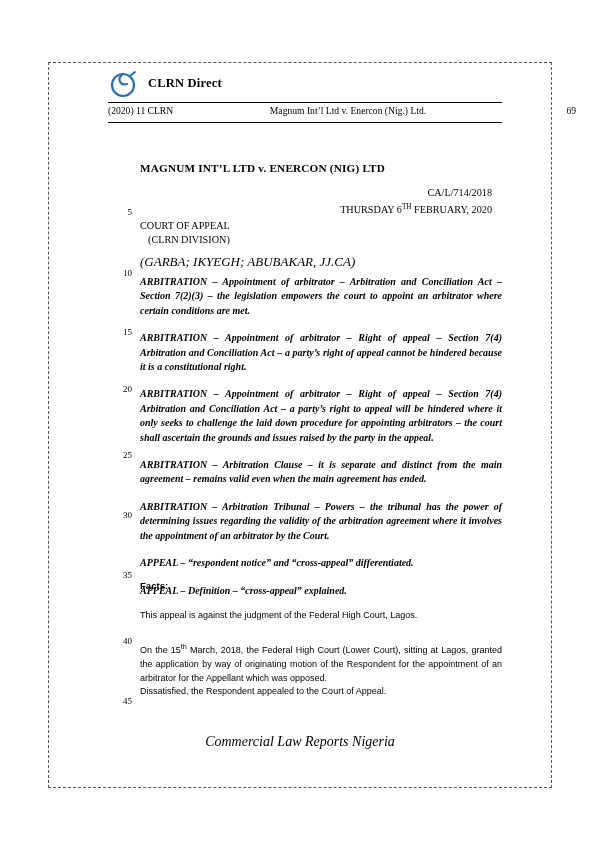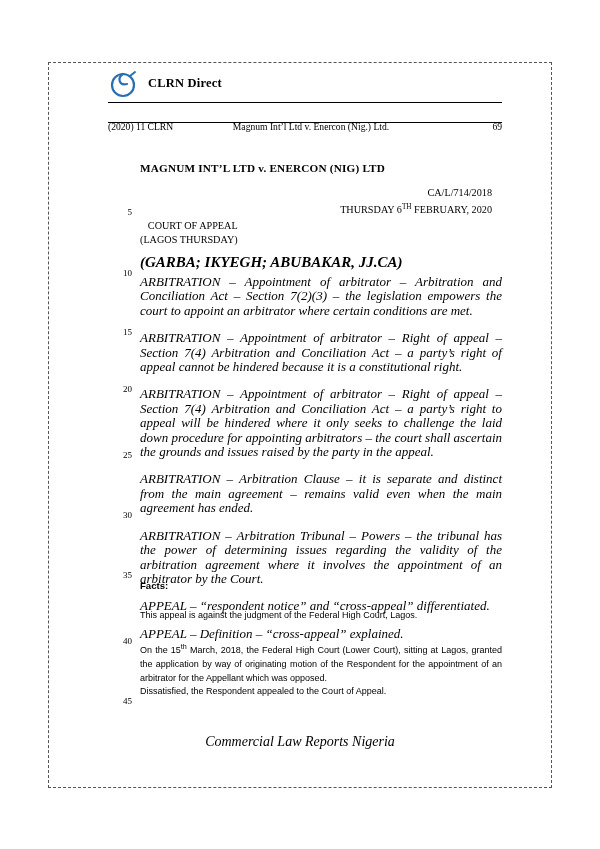--- a/index.html
+++ b/index.html
@@ -59,26 +59,25 @@
     width: 394px;
     border-top: 1px solid #000;
   }
   .rule-top { top: 40px; }
   .rule-bottom { top: 60px; }
 
   .header-row {
     position: absolute;
     left: 50px;
     top: 43px;
-    width: 394px;
+    width: 468px;
     display: flex;
     justify-content: space-between;
     font-size: 9.6px;
     font-family: "Liberation Serif", serif;
-    margin-top: 16px;
   }
   .header-center {
     position: absolute;
     left: 0;
     right: 0;
     text-align: center;
     font-size: 9.6px;
     padding-left: 12px;
   }
   .header-row .hdr-left { z-index: 2; }
@@ -108,35 +107,35 @@
     left: 82px;
     top: 157px;
     font-size: 10.2px;
     line-height: 14px;
     text-align: right;
   }
   .panel {
     position: absolute;
     left: 82px;
     top: 192px;
-    font-size: 15px;
-    font-style: italic;
-    font-weight: bold;
-  }
-
-  .headnotes {
-    position: absolute;
-    left: 82px;
-    top: 213px;
-    width: 362px;
-  }
-  .hn {
     font-size: 13px;
     font-style: italic;
     font-weight: normal;
+  }
+
+  .headnotes {
+    position: absolute;
+    left: 82px;
+    top: 213px;
+    width: 362px;
+  }
+  .hn {
+    font-size: 10px;
+    font-style: italic;
+    font-weight: bold;
     line-height: 14.4px;
     text-align: justify;
     margin-bottom: 13px;
   }
 
   .facts-heading {
     position: absolute;
     left: 82px;
     top: 518px;
     font-family: "Liberation Sans", sans-serif;
@@ -205,21 +204,21 @@
 
   <div class="case-title">MAGNUM INT’L LTD v. ENERCON (NIG) LTD</div>
 
   <div class="suit-no">
     <div>CA/L/714/2018</div>
     <div><span>THURSDAY 6</span><span class="sup">TH</span><span> FEBRUARY, 2020</span></div>
   </div>
 
   <div class="court">
     <div>COURT OF APPEAL</div>
-    <div>(LAGOS THURSDAY)</div>
+    <div>(CLRN DIVISION)</div>
   </div>
 
   <div class="panel">(GARBA; IKYEGH; ABUBAKAR, JJ.CA)</div>
 
   <div class="headnotes">
     <div class="hn">ARBITRATION – Appointment of arbitrator – Arbitration and Conciliation Act – Section 7(2)(3) – the legislation empowers the court to appoint an arbitrator where certain conditions are met.</div>
     <div class="hn">ARBITRATION – Appointment of arbitrator – Right of appeal – Section 7(4) Arbitration and Conciliation Act – a party’s right of appeal cannot be hindered because it is a constitutional right.</div>
     <div class="hn">ARBITRATION – Appointment of arbitrator – Right of appeal – Section 7(4) Arbitration and Conciliation Act – a party’s right to appeal will be hindered where it only seeks to challenge the laid down procedure for appointing arbitrators – the court shall ascertain the grounds and issues raised by the party in the appeal.</div>
     <div class="hn">ARBITRATION – Arbitration Clause – it is separate and distinct from the main agreement – remains valid even when the main agreement has ended.</div>
     <div class="hn">ARBITRATION – Arbitration Tribunal – Powers – the tribunal has the power of determining issues regarding the validity of the arbitration agreement where it involves the appointment of an arbitrator by the Court.</div>

